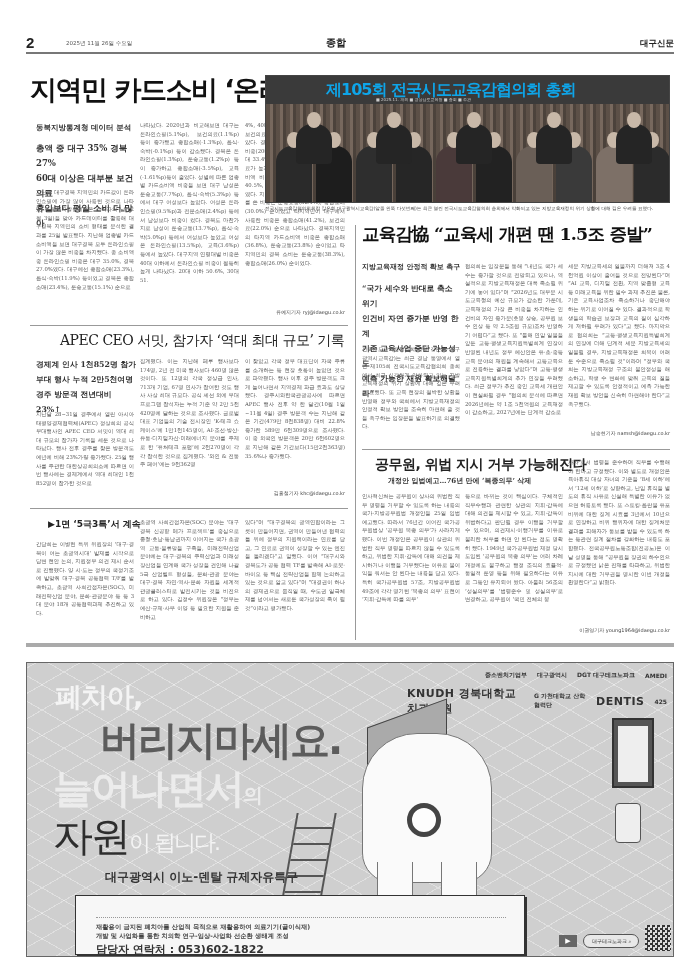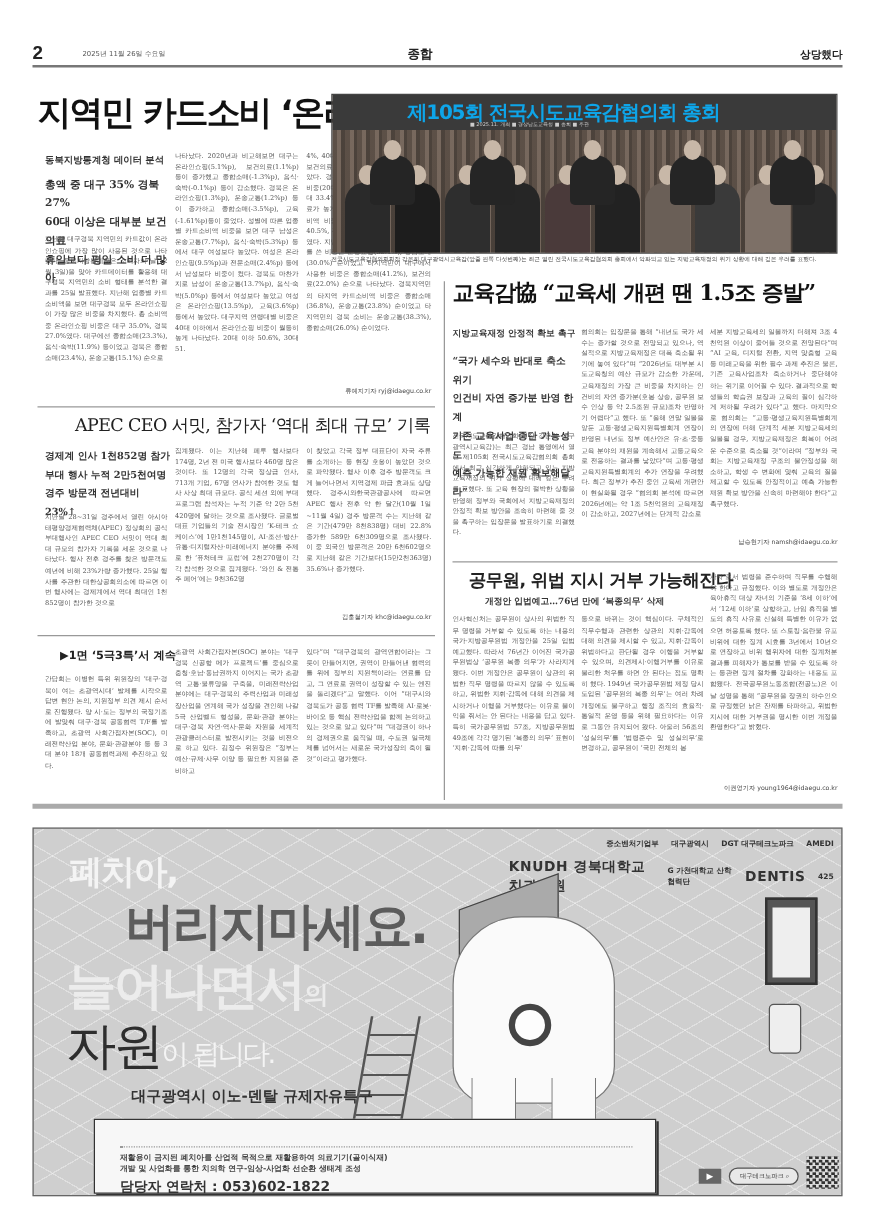--- a/index.html
+++ b/index.html
@@ -58,21 +58,21 @@
   .vline { width: 1px; background: #999; }
   .jump { font-size: 9px; font-weight: bold; color: #222; }
 </style>
 </head>
 <body>
 
 <div class="abs masthead">
   <div class="abs page-num">2</div>
   <div class="abs date">2025년 11월 26일 수요일</div>
   <div class="abs section">종합</div>
-  <div class="abs paper">상당했다</div>
+  <div class="abs paper">대구신문</div>
 </div>
 
 <div class="abs h1" style="left:30px; top:72px; font-size:27px;">지역민 카드소비 ‘온라인’ 집중</div>
 <div class="abs" style="left:36px; top:120px; width:100px;">
   <div class="sub" style="font-family:'DejaVu Sans',sans-serif; font-size:7.5px; margin-bottom:6px;">동북지방통계청 데이터 분석</div>
   <div class="sub">총액 중 대구 35% 경북 27%</div>
   <div class="sub">60대 이상은 대부분 보건의료</div>
   <div class="sub">휴일보다 평일 소비 더 많아</div>
 </div>
 <div class="abs body-text" style="left:36px; top:188px; width:98px; height:130px;">지난해 대구경북 지역민의 카드값이 온라인쇼핑에 가장 많이 사용된 것으로 나타났다. 동북지방통계청은 소비자의 날(12월 3일)을 맞아 카드데이터를 활용해 대구경북 지역민의 소비 형태를 분석한 결과를 25일 발표했다. 지난해 업종별 카드소비액을 보면 대구경북 모두 온라인쇼핑이 가장 많은 비중을 차지했다. 총 소비액 중 온라인쇼핑 비중은 대구 35.0%, 경북 27.0%였다. 대구에선 종합소매(23.3%), 음식·숙박(11.9%) 등이었고 경북은 종합소매(23.4%), 운송교통(15.1%) 순으로</div>

